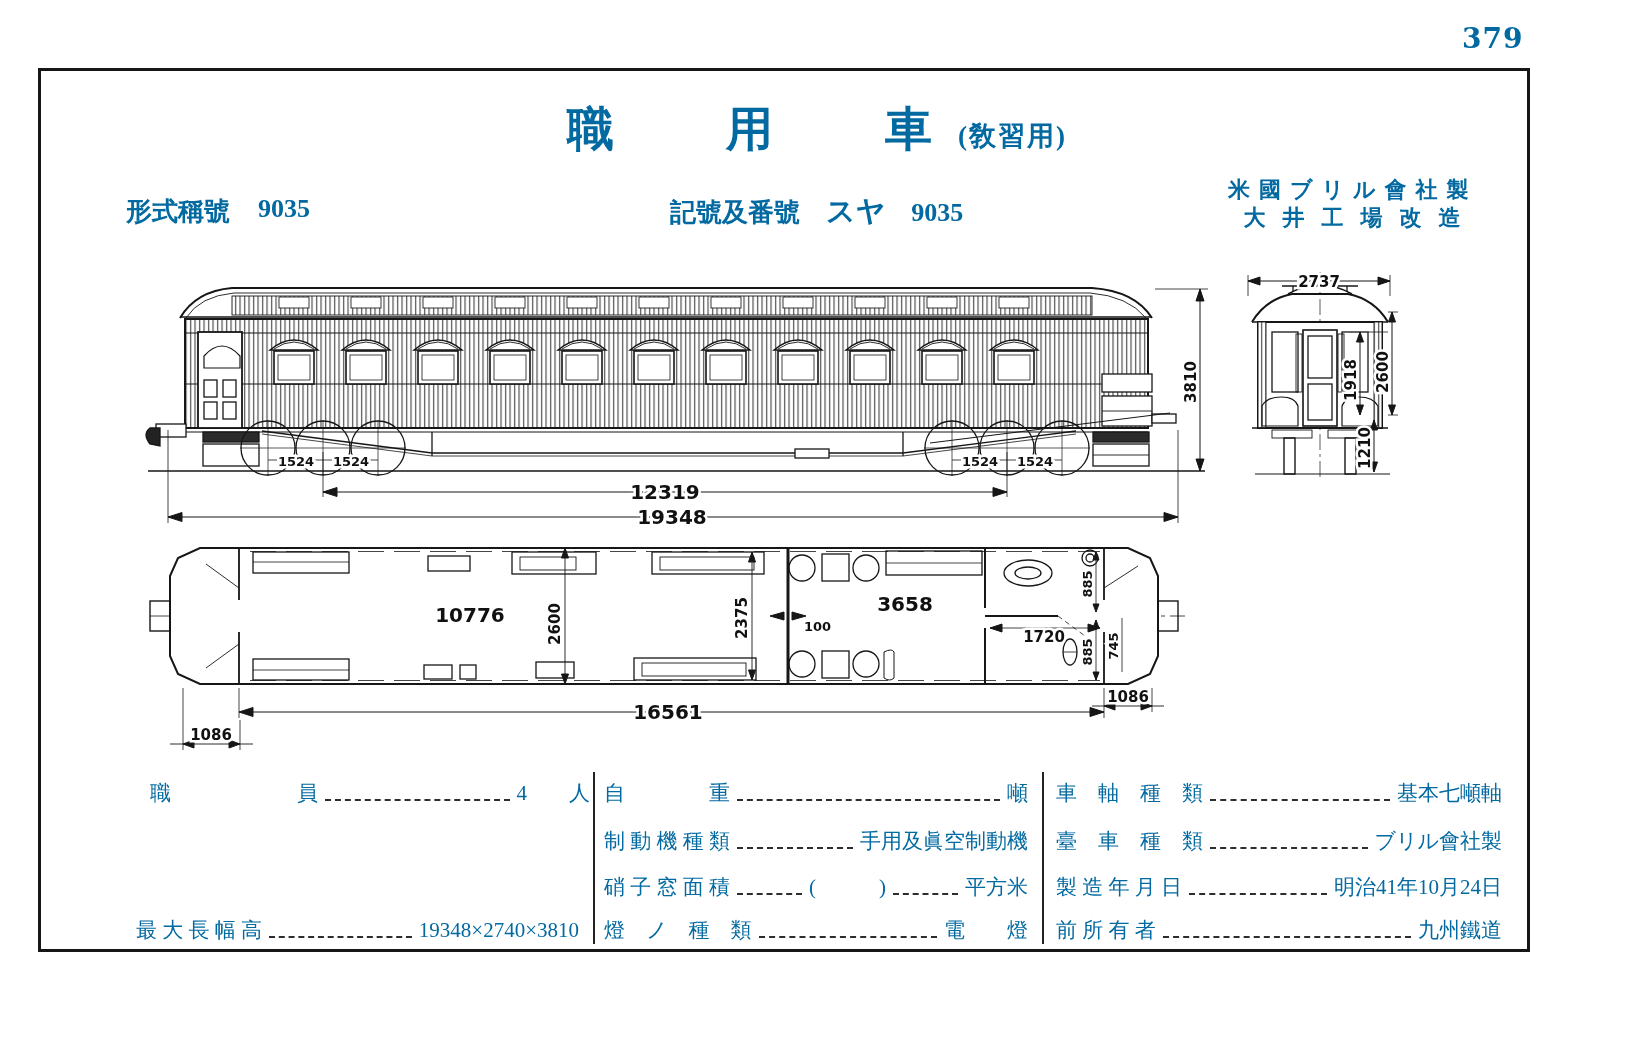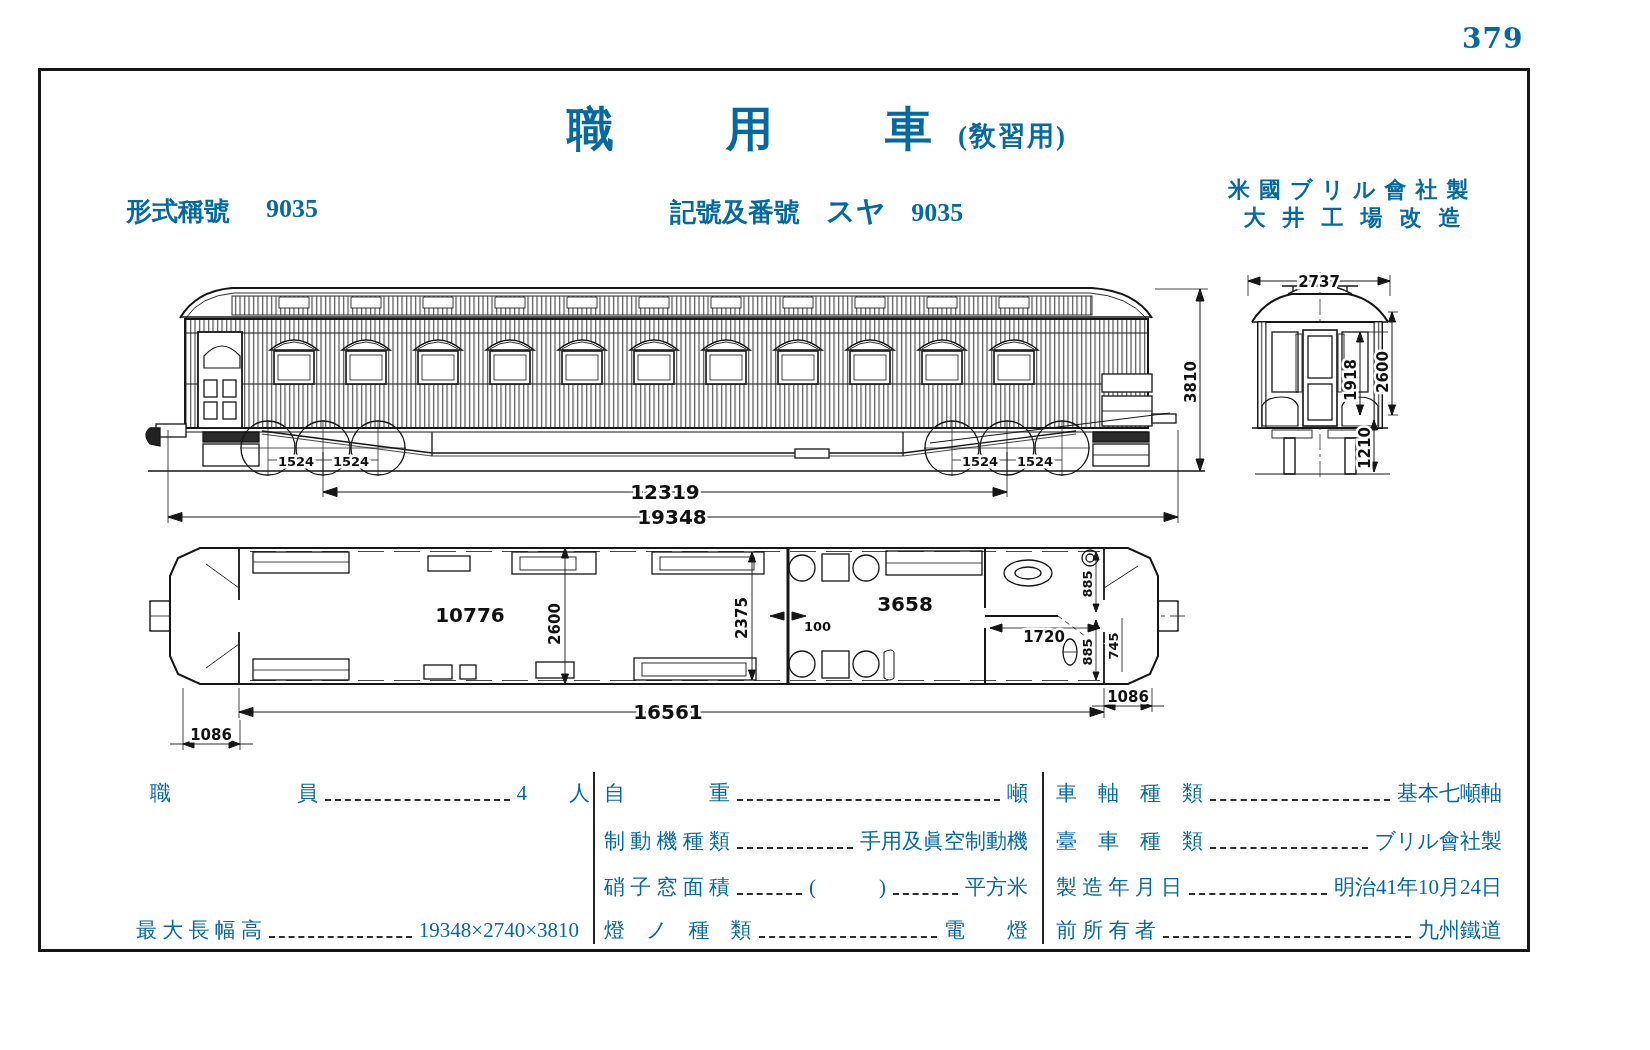--- a/index.html
+++ b/index.html
@@ -4,21 +4,21 @@
 <style>
   html,body{margin:0;padding:0;background:#e8e8e4;}
   .page{position:relative;width:1650px;height:1050px;background:#ffffff;overflow:hidden;
         font-family:"Liberation Serif",serif;color:#0369a1;}
   .abs{position:absolute;}
   .frame{left:38px;top:68px;width:1486px;height:878px;border:3px solid #161616;}
   .pageno{left:1462px;top:22px;font-size:28px;font-weight:bold;font-family:"DejaVu Serif",serif;letter-spacing:1px;}
   .title-row{left:556px;top:98px;display:flex;align-items:baseline;}
   .title{font-size:47px;font-weight:bold;letter-spacing:112px;white-space:nowrap;margin-left:11px;}
   .title-note{font-size:27px;font-weight:bold;margin-left:-86px;letter-spacing:2px;white-space:nowrap;}
-  .form-row{left:126px;top:194px;display:flex;gap:36px;font-size:26px;font-weight:bold;white-space:nowrap;}
+  .form-row{left:126px;top:194px;display:flex;gap:28px;font-size:26px;font-weight:bold;white-space:nowrap;}
   .sym-row{left:670px;top:192px;display:flex;gap:26px;font-size:26px;font-weight:bold;align-items:baseline;white-space:nowrap;}
   .sym-kana{font-size:29px;font-weight:bold;text-align:right;}
   .builder{left:1228px;top:176px;font-size:22px;font-weight:bold;line-height:28px;white-space:nowrap;text-align:right;}
   .builder .l1{letter-spacing:9px;}
   .builder .l2{letter-spacing:17px;}
   .spec-row{display:flex;align-items:center;font-size:21px;font-weight:normal;white-space:nowrap;}
   .leader{flex:1;border-bottom:2px dashed #2d2d2d;height:13px;margin:0 7px;min-width:18px;}
   .sep{border-left:2px solid #222;width:0;}
   svg text.dim{font-family:"DejaVu Sans",sans-serif;font-size:15px;fill:#111;
                stroke:#fff;stroke-width:5px;paint-order:stroke;font-weight:bold;}

